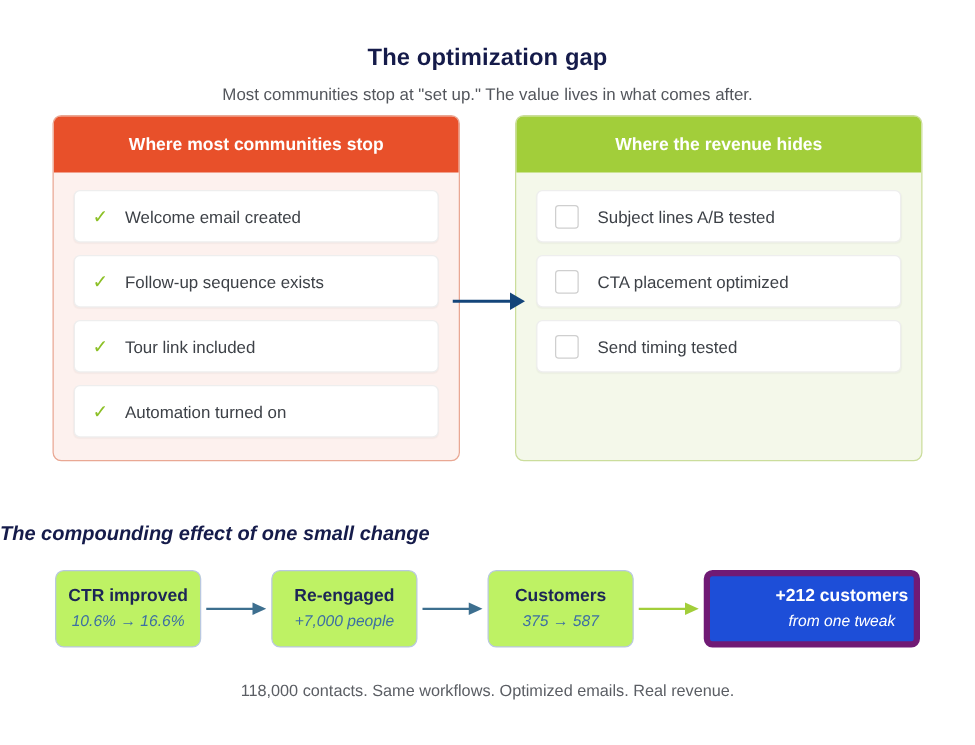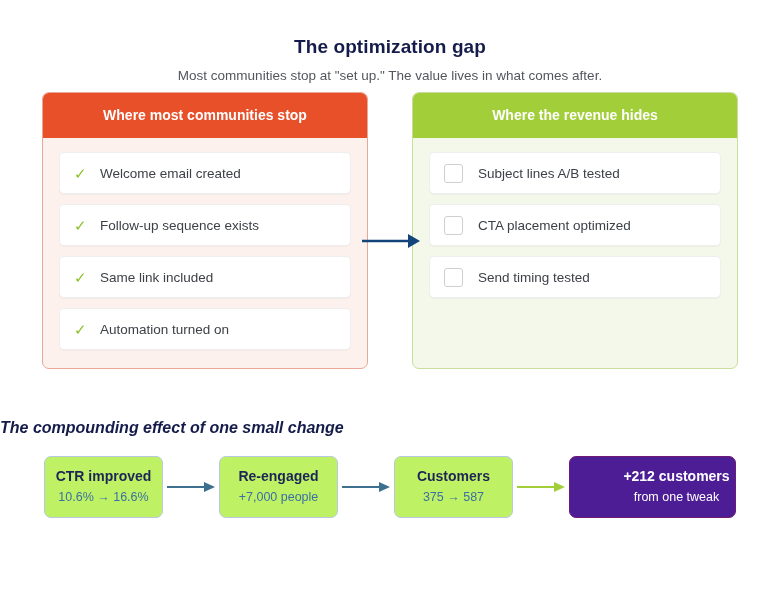--- a/index.html
+++ b/index.html
@@ -147,36 +147,37 @@
     align-items: center;
     justify-content: center;
     box-sizing: border-box;
   }
   .fbox-blue {
     background: #bef264;
     border: 1px solid #b9c8e0;
     flex: 1 1 0;
   }
   .fbox-green {
-    background: #4c1d95;
-    border: 1px solid #701a75;
+    background: #1d4ed8;
+    border: 5px solid #701a75;
     flex: 1 1 0;
     padding-left: 48px;
   }
   .fbox-top {
     font-size: 14px;
     font-weight: bold;
     color: #1c2556;
     line-height: 1.25;
   }
   .fbox-sub {
     font-size: 12.5px;
     color: #3d6fa3;
     margin-top: 4px;
     line-height: 1.25;
+    font-style: italic;
   }
   .fbox-green .fbox-top { color: #ffffff; }
   .fbox-green .fbox-sub { color: #ffffff; }
 
   .farrow {
     flex: 0 0 56px;
     height: 20px;
   }
 
   
@@ -211,21 +212,21 @@
           <span class="item-label">Welcome email created</span>
         </div>
 
         <div class="item">
           <span class="check">✓</span>
           <span class="item-label">Follow-up sequence exists</span>
         </div>
 
         <div class="item">
           <span class="check">✓</span>
-          <span class="item-label">Same link included</span>
+          <span class="item-label">Tour link included</span>
         </div>
 
         <div class="item">
           <span class="check">✓</span>
           <span class="item-label">Automation turned on</span>
         </div>
 
       </div>
     </div>
 
@@ -300,14 +301,15 @@
       </svg>
     </div>
 
     <div class="fbox fbox-green">
       <div class="fbox-top">+212 customers</div>
       <div class="fbox-sub">from one tweak</div>
     </div>
 
   </div>
 
+  <div class="footer">118,000 contacts. Same workflows. Optimized emails. Real revenue.</div>
 
 </div>
 
 </body></html>

